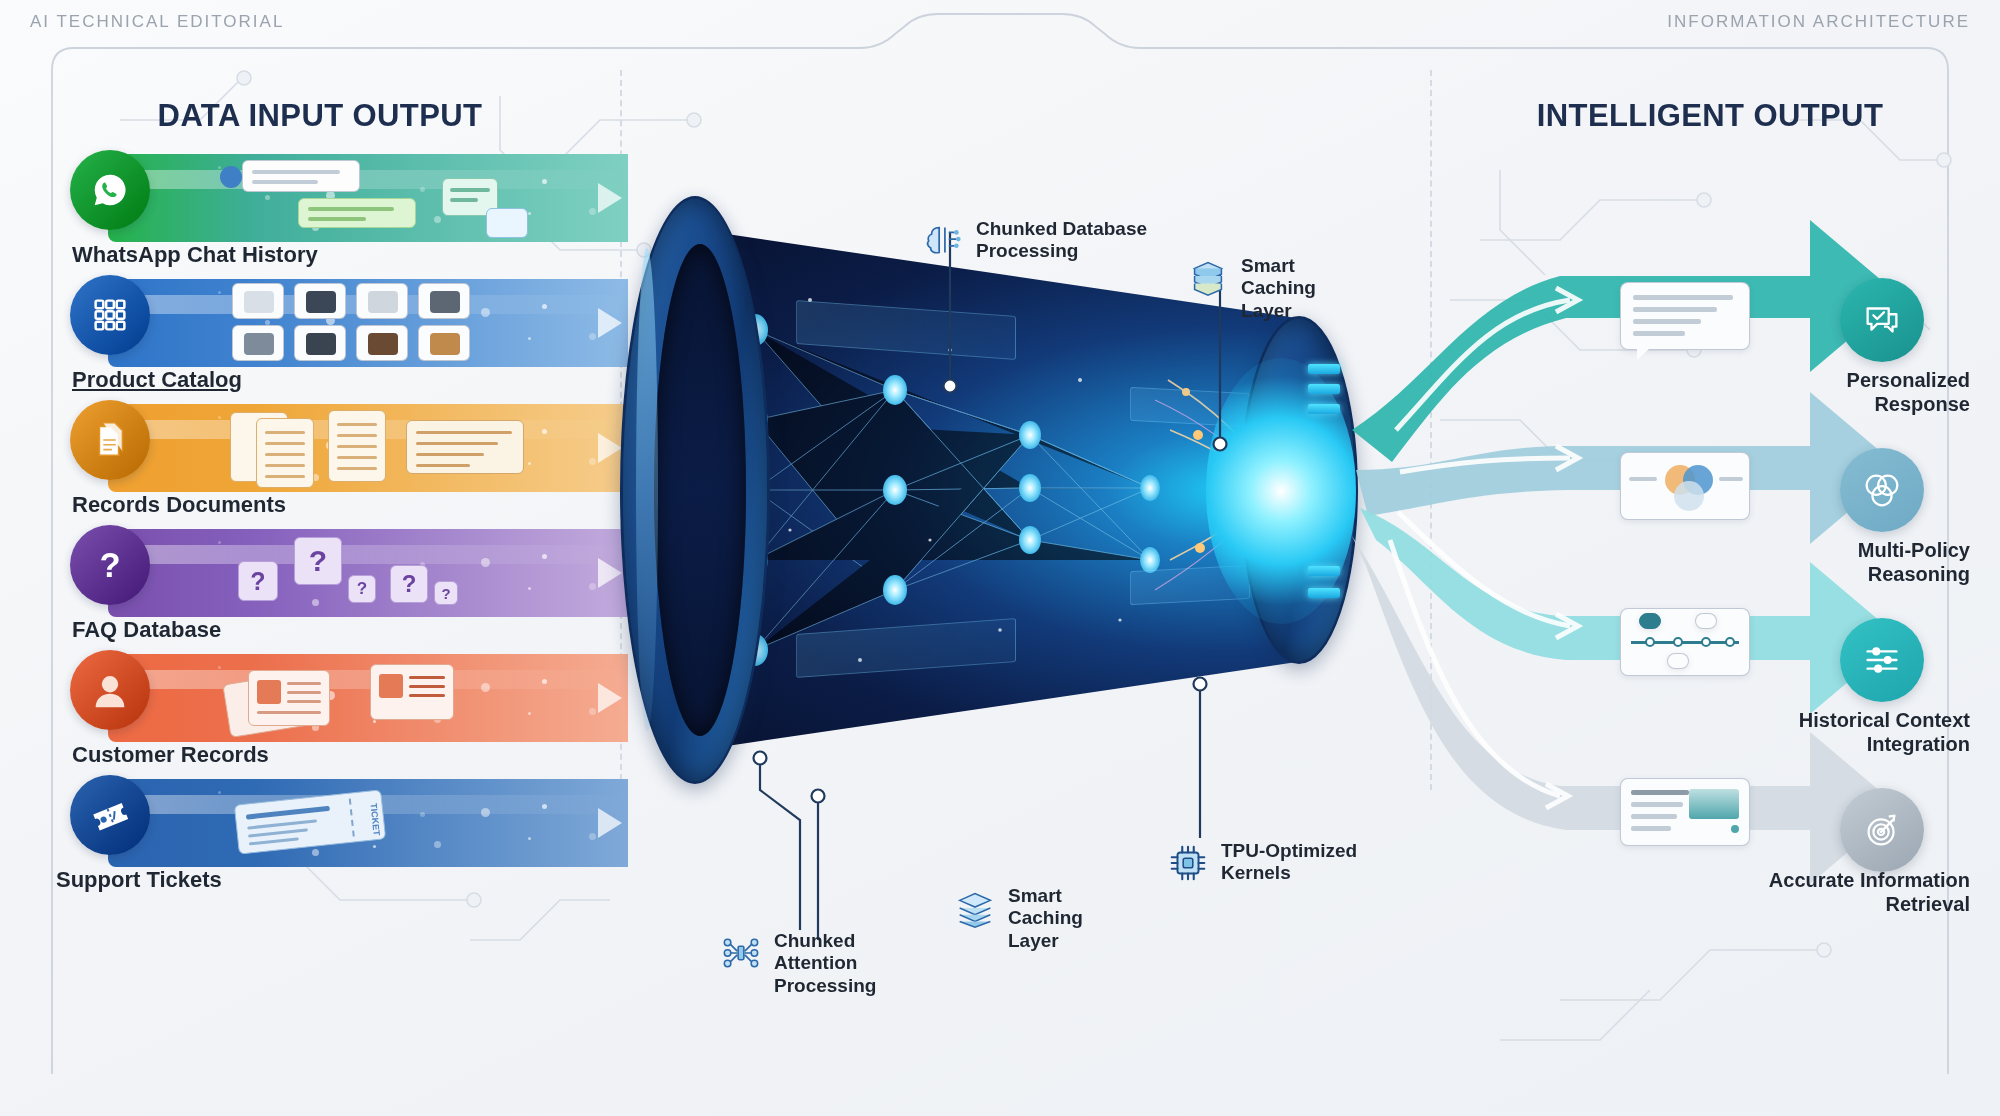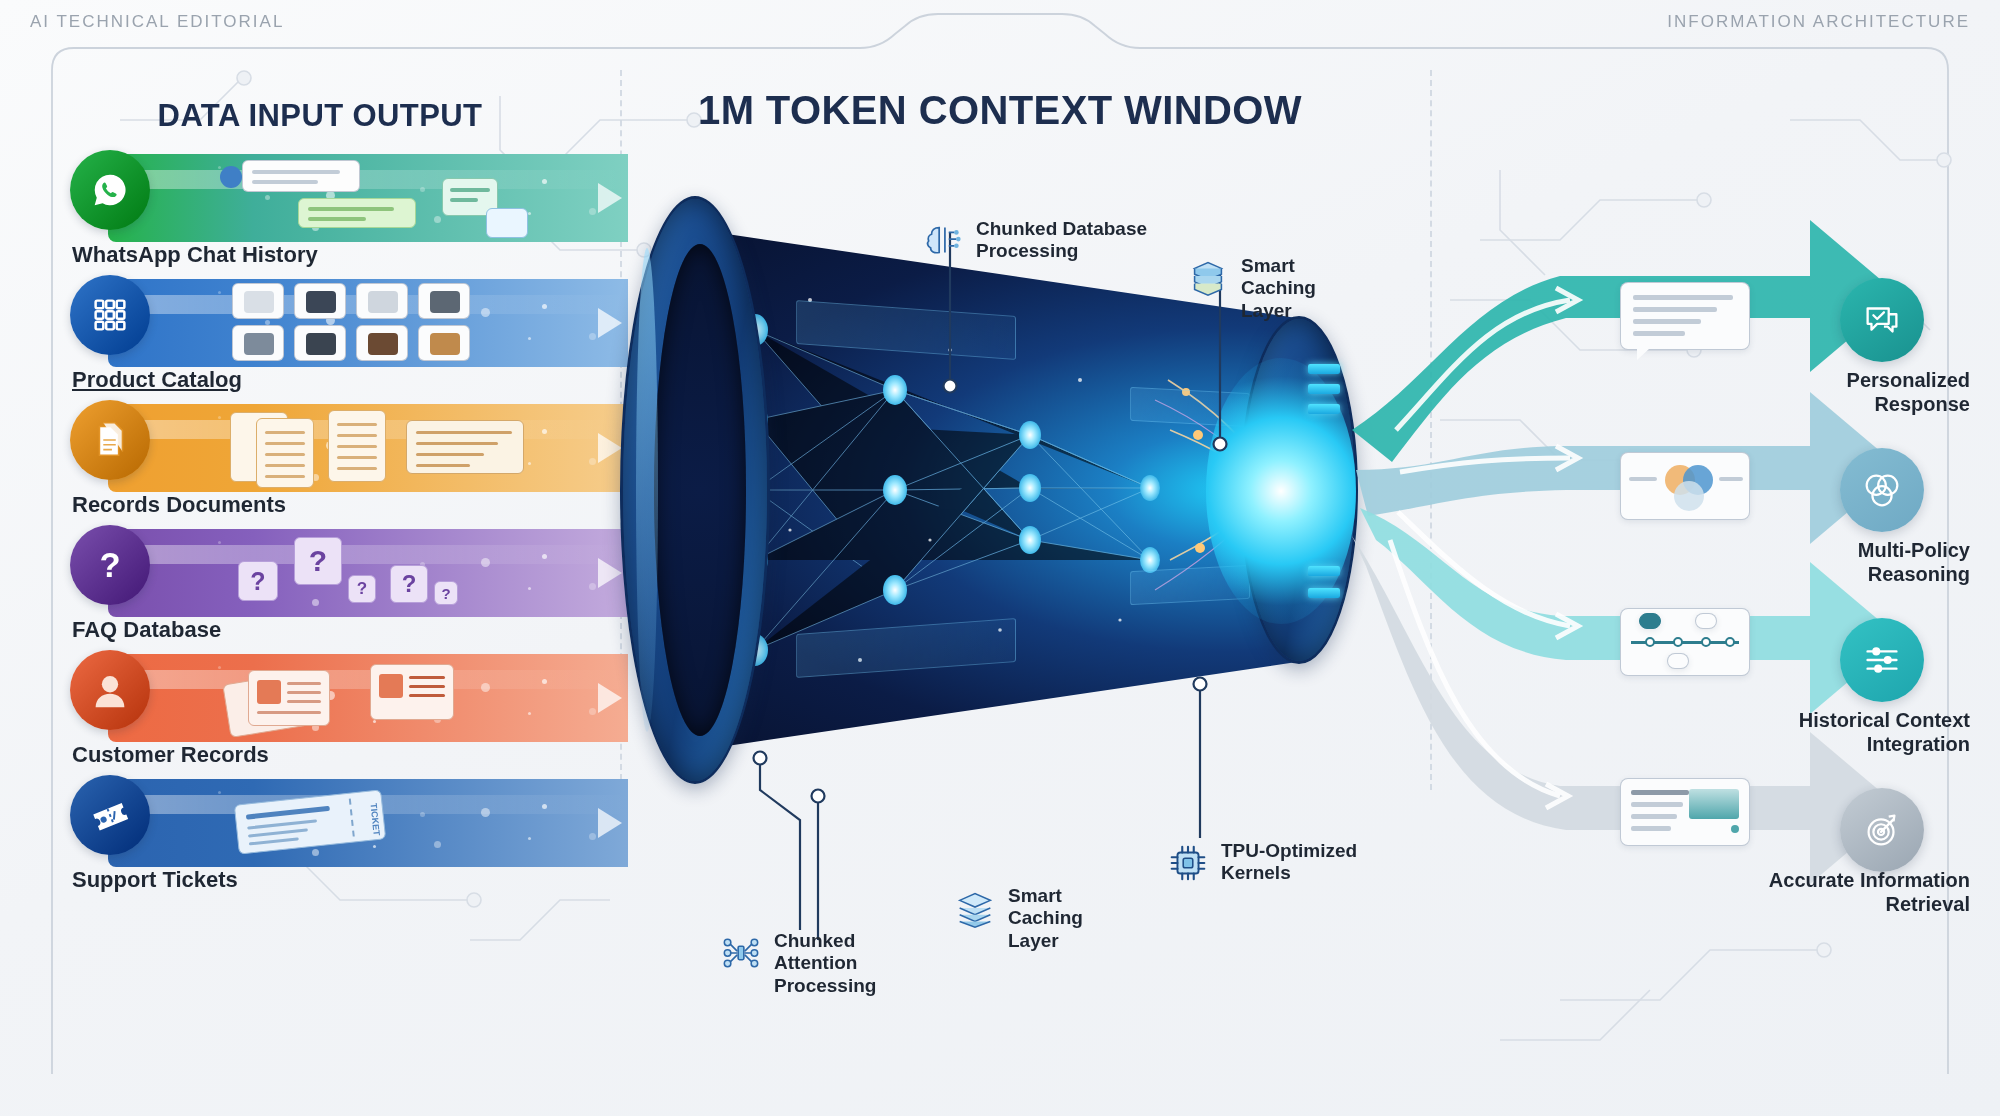--- a/index.html
+++ b/index.html
@@ -197,21 +197,21 @@
       <circle cx="474" cy="900" r="7"></circle>
         <circle cx="244" cy="78" r="7"></circle>
       <circle cx="1944" cy="160" r="7"></circle>
     </g>
   </svg>
 
   <div class="divider" id="div-1"></div>
   <div class="divider" id="div-2"></div>
 
   <div class="col-title" id="title-input">DATA INPUT OUTPUT</div>
-  <div class="col-title" id="title-center">1M TOKEN CONTEXT WINDOW</div>
+  <div class="col-title" id="title-output">INTELLIGENT OUTPUT</div>
 
   <div id="inputs-layer">
       <div class="ribbon-row" style="top: 150px;">
         <div class="ribbon" style="background: linear-gradient(90deg, rgb(37, 178, 74) 0%, rgb(63, 174, 154) 28%, rgb(127, 208, 194) 100%);">
           <div class="ribbon-sheen"></div>
           <div class="ribbon-dots">
             <i class="rdot" style="width: 3px; height: 3px; left: 110px; top: 12px; opacity: 0.35;"></i>
             <i class="rdot" style="width: 5px; height: 5px; left: 157px; top: 41px; opacity: 0.47;"></i>
             <i class="rdot" style="width: 7px; height: 7px; left: 204px; top: 70px; opacity: 0.59;"></i>
             <i class="rdot" style="width: 9px; height: 9px; left: 218px; top: 37px; opacity: 0.71;"></i>
@@ -478,21 +478,21 @@
           <svg viewBox="0 0 48 48" width="46" height="46">
             <g transform="rotate(-22 24 24)">
         <path d="M8 17h32v5a4 4 0 0 0 0 8v5H8v-5a4 4 0 0 0 0-8z" fill="#fff"></path>
         <path d="M24 17v18" stroke="#2b64b0" stroke-width="2" stroke-dasharray="3 3"></path>
         <circle cx="16" cy="26" r="3.2" fill="#2b64b0"></circle>
               <path d="M30 22l-4 8" stroke="#2b64b0" stroke-width="2"></path>
             </g>
           </svg>
         </div>
       </div>
-      <div class="in-label" style="left: 72px; top: 867px;">Support Tickets</div>
+      <div class="in-label" style="left: 56px; top: 867px;">Support Tickets</div>
     </div>
 
   <div id="funnel">
 
     <div class="funnel-body">
       <svg class="net-svg" viewBox="0 0 600 520">
         <defs>
           <radialGradient id="nodeG">
             <stop offset="0%" stop-color="#ffffff"></stop>
             <stop offset="45%" stop-color="#9fe9ff"></stop>

